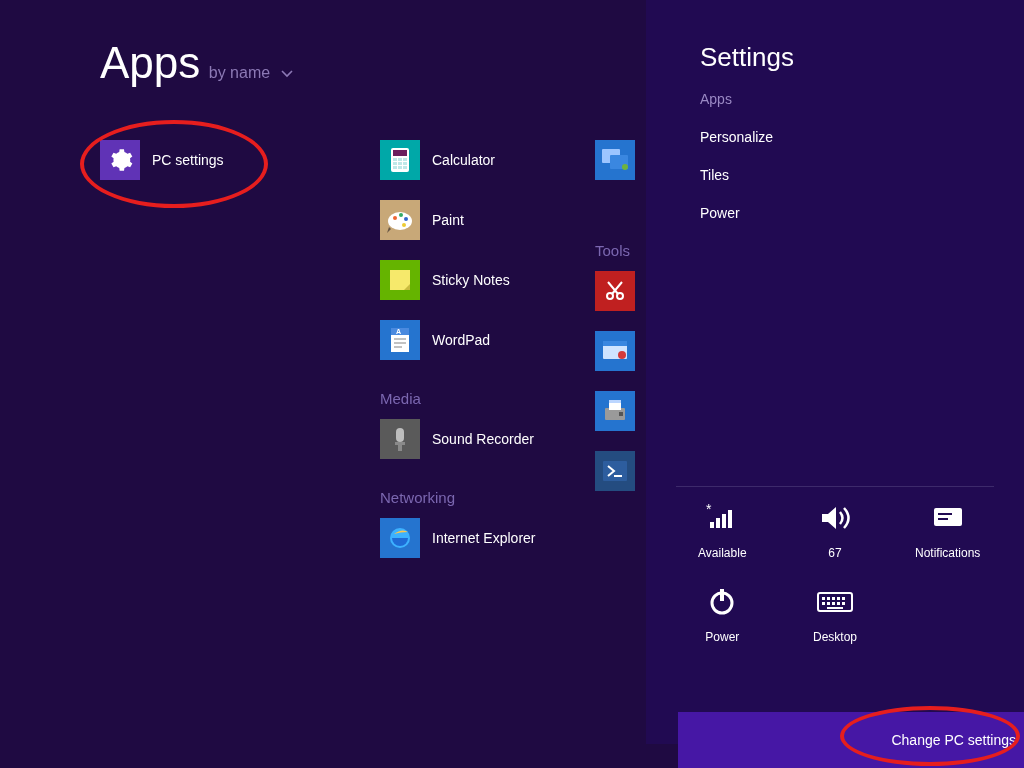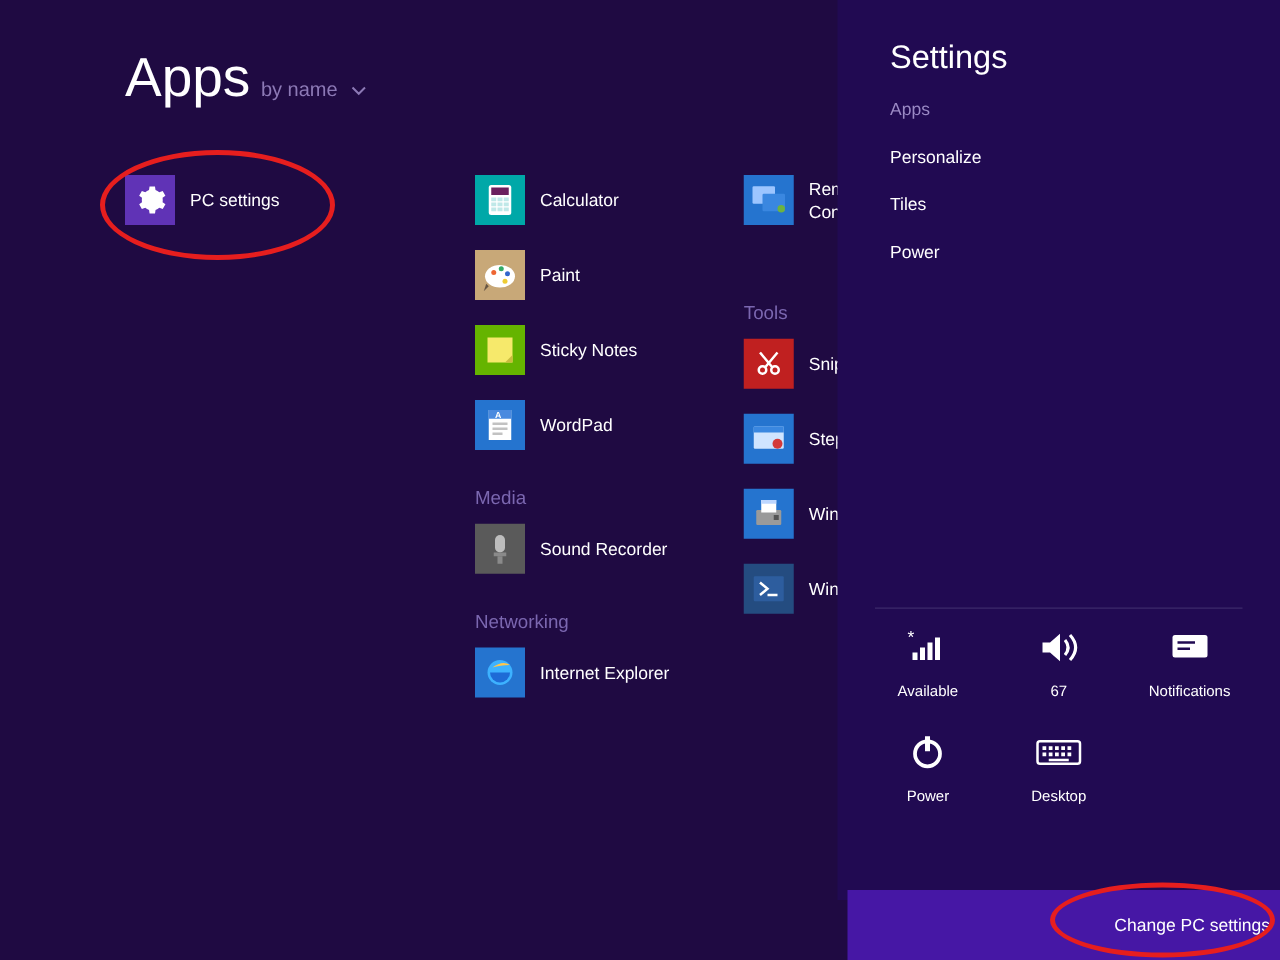--- a/index.html
+++ b/index.html
@@ -27,21 +27,21 @@
   .ic-sticky{background:#65b400;}
   .ic-wordpad{background:#2574cf;}
   .ic-sound{background:#5a5a5a;}
   .ic-ie{background:#2574cf;}
   .ic-remote{background:#2574cf;}
   .ic-snip{background:#c02020;}
   .ic-steps{background:#2574cf;}
   .ic-fax{background:#2574cf;}
   .ic-ps{background:#244c80;}
   
-  .settings-panel{position:absolute;right:0;top:0;width:346px;height:712px;background:#210a52;padding:4px;}
+  .settings-panel{position:absolute;right:0;top:0;width:346px;height:712px;background:#210a52;padding:16px;}
   .sp-title{font-size:26px;font-weight:300;margin:26px 0 18px 38px;}
   .sp-link{font-size:14px;margin:0 0 22px 38px;cursor:pointer;}
   .sp-link.muted{color:#9a89c4;}
   .sp-divider{position:absolute;left:30px;right:30px;top:486px;height:1px;background:#3d2a6b;}
   .quick-grid{position:absolute;left:20px;right:20px;top:498px;display:grid;
     grid-template-columns:repeat(3,1fr);row-gap:22px;}
   .qbtn{display:flex;flex-direction:column;align-items:center;cursor:pointer;}
   .qbtn .qicon{width:40px;height:40px;display:flex;align-items:center;justify-content:center;}
   .qbtn .qlabel{font-size:12px;margin-top:8px;text-align:right;}
   .change-bar{position:absolute;left:678px;right:0;top:712px;height:56px;background:#4617a5;

